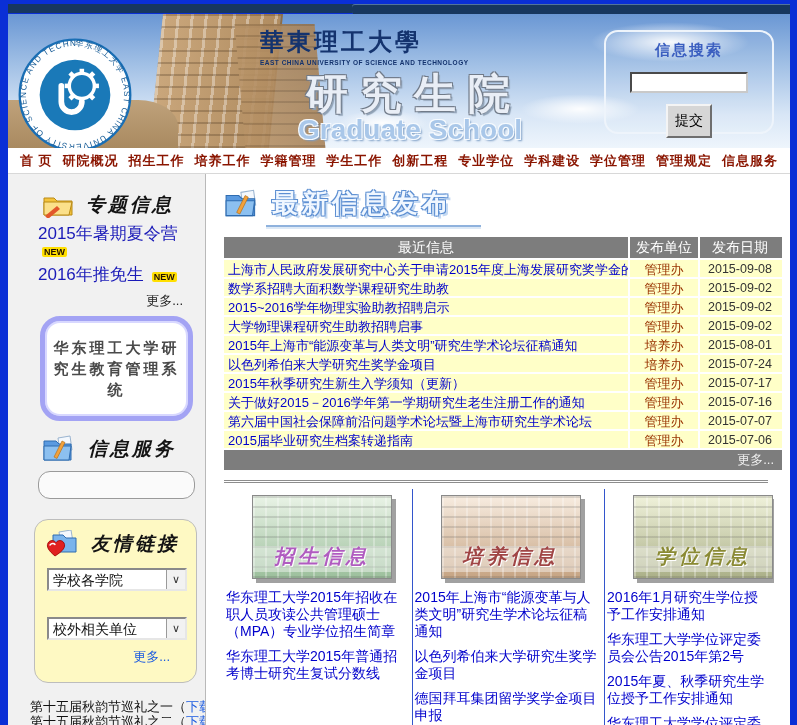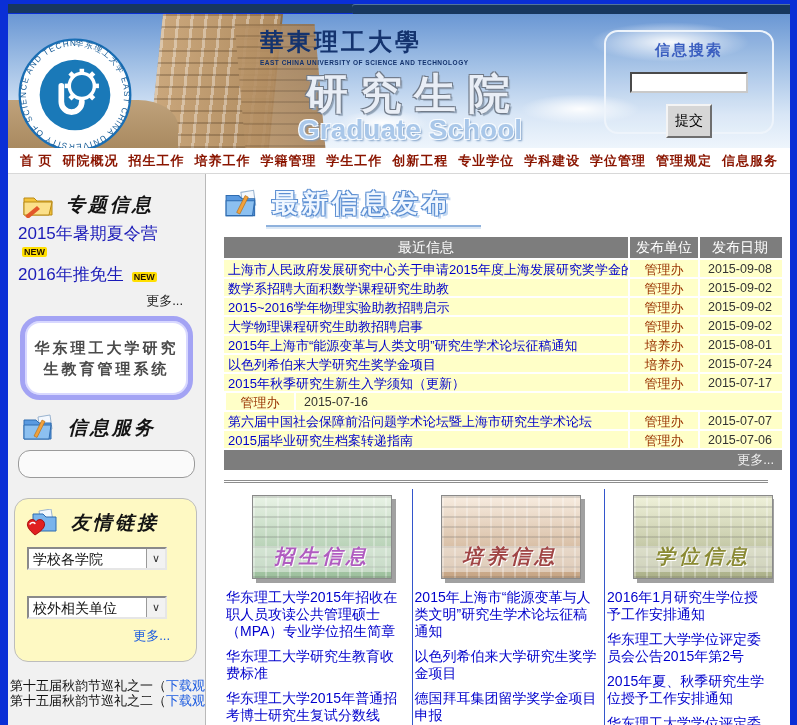--- a/index.html
+++ b/index.html
@@ -40,21 +40,21 @@
   .search-label { text-align:center; margin-top:9px; font-size:15px; font-weight:bold; color:#3b5fc0; letter-spacing:2px; }
   .search-input { display:block; margin:12px auto 0; width:118px; height:21px; background:#fff; border:2px solid; border-color:#4a4a4a #c9c9c9 #c9c9c9 #4a4a4a; font-size:13px; padding:0 3px; }
   .search-btn { display:block; margin:11px auto 0; width:46px; height:34px; background:#d6d6d6; border:2px solid; border-color:#f4f4f4 #6e6e6e #6e6e6e #f4f4f4; font-size:14px; color:#000; cursor:pointer; font-family:inherit; }
 
   
   .navbar { display:flex; align-items:center; justify-content:space-between; height:26px; background:#ffffff; padding:0 12px; border-bottom:1px solid #d8d8d8; }
   .nav-item { font-size:13px; font-weight:bold; color:#8a1500; letter-spacing:1px; cursor:pointer; white-space:nowrap; }
 
   
   .pbody { display:flex; height:551px; }
-  .sidebar { width:198px; background:#f1f1f1; border-right:1px solid #b9b9b9; padding-top:12px; overflow:hidden; }
+  .sidebar { width:198px; background:#f1f1f1; border-right:1px solid #b9b9b9; padding-top:12px; overflow:hidden;padding-left:20px; }
   .side-head { display:flex; align-items:center; gap:10px; margin:6px 0 4px 14px; }
   .side-head-label { font-family:"Liberation Serif","DejaVu Serif",serif; font-style:italic; font-weight:bold; font-size:19px; color:#141414; letter-spacing:3px; }
   .topics { margin:4px 0 0 10px; }
   .topic-item { margin-bottom:6px; }
   .topic-link { font-size:17px; color:#1a1ab8; text-decoration:none; cursor:pointer; }
   .new-badge { display:inline-block; background:#ffdf00; color:#201000; font-size:9px; font-weight:bold; padding:0 2px; margin-left:8px; border-radius:2px; }
   .topic-item.break .new-badge { display:table; margin:2px 0 0 4px; }
   .side-more { text-align:right; margin:0 22px 6px 0; font-size:13px; color:#222; cursor:pointer; }
   .side-more.blue { color:#1a5ae0; }
   .mgmt-box { display:block; margin:6px 12px 14px 12px; padding:16px 6px; background:#ffffff; border:5px solid #a3a3f4; box-shadow:inset 0 0 0 2px #d8d8ff; border-radius:20px; text-align:center; font-size:15px; font-weight:bold; color:#4a4a4a; letter-spacing:3px; line-height:21px; text-decoration:none; cursor:pointer; }
@@ -281,20 +281,21 @@
                 <a class="n-title">以色列希伯来大学研究生奖学金项目</a>
                 <span class="n-unit">培养办</span>
                 <span class="n-date">2015-07-24</span>
               </div>
               <div class="n-row">
                 <a class="n-title">2015年秋季研究生新生入学须知（更新）</a>
                 <span class="n-unit">管理办</span>
                 <span class="n-date">2015-07-17</span>
               </div>
               <div class="n-row">
+                <a class="n-title">关于做好2015－2016学年第一学期研究生老生注册工作的通知</a>
                 <span class="n-unit">管理办</span>
                 <span class="n-date">2015-07-16</span>
               </div>
               <div class="n-row">
                 <a class="n-title">第六届中国社会保障前沿问题学术论坛暨上海市研究生学术论坛</a>
                 <span class="n-unit">管理办</span>
                 <span class="n-date">2015-07-07</span>
               </div>
               <div class="n-row">
                 <a class="n-title">2015届毕业研究生档案转递指南</a>
@@ -309,21 +310,20 @@
 
         <div class="cols">
           <section class="col col0">
             <div class="col-img img0">
               <div class="win"></div>
               <div class="band"></div>
               <div class="col-caption" style="color: rgb(176, 92, 192);">招生信息</div>
             </div>
             <div>
                 <a class="col-link">华东理工大学2015年招收在职人员攻读公共管理硕士（MPA）专业学位招生简章</a>
-                <a class="col-link">华东理工大学研究生教育收费标准</a>
                 <a class="col-link">华东理工大学2015年普通招考博士研究生复试分数线</a>
               </div>
           </section>
           <section class="col col1">
             <div class="col-img img1">
               <div class="win"></div>
               <div class="band"></div>
               <div class="col-caption" style="color: rgb(160, 69, 69);">培养信息</div>
             </div>
             <div>

